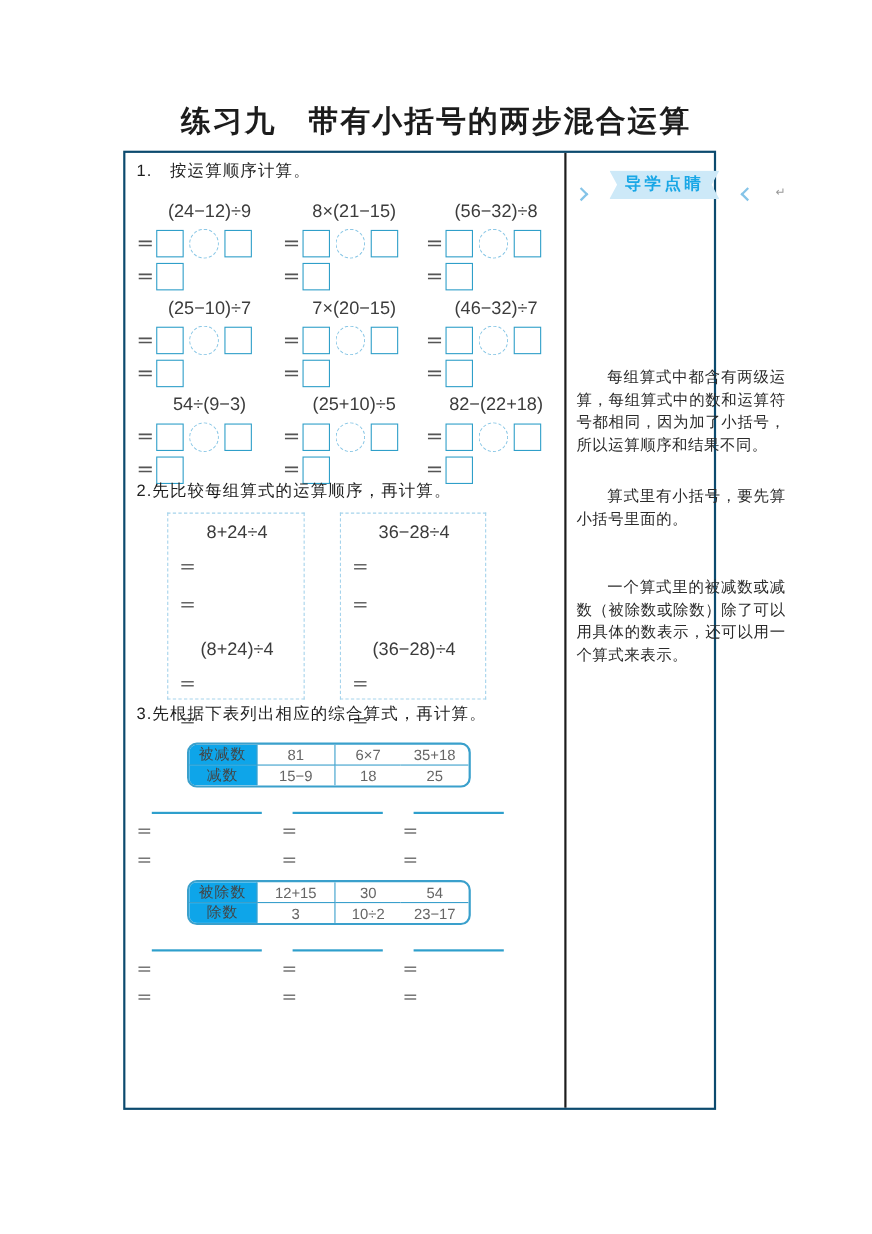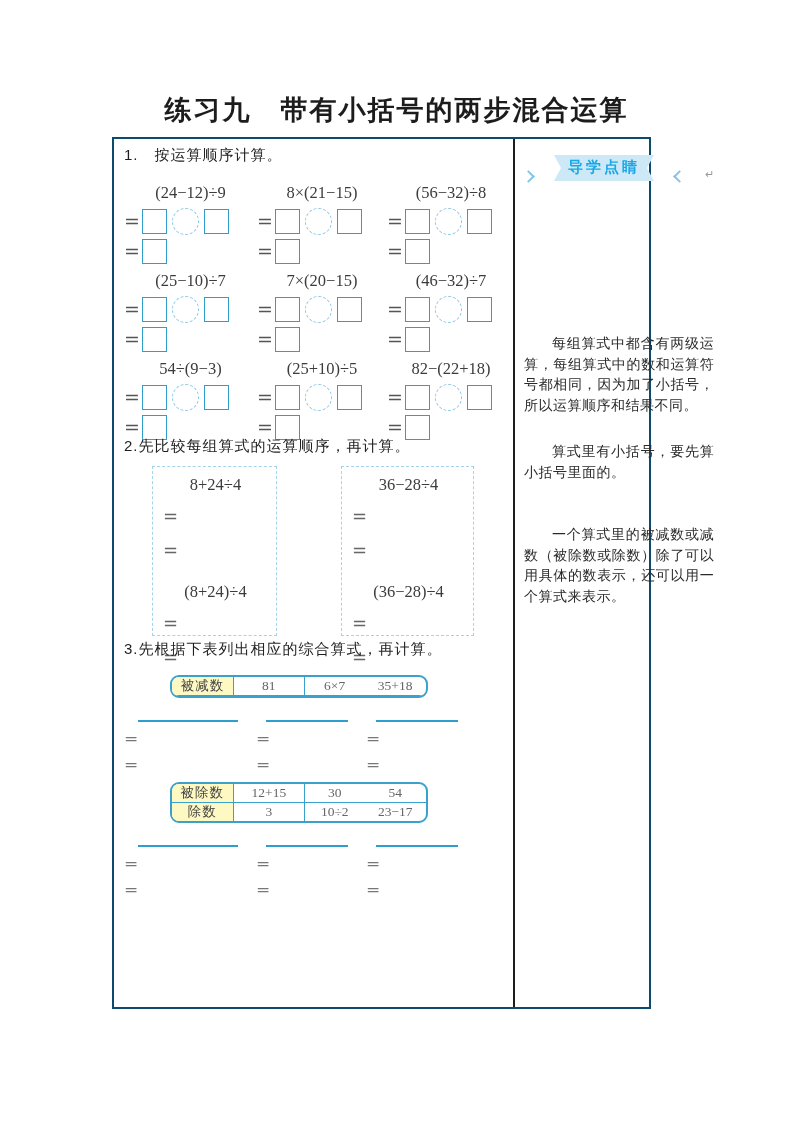--- a/index.html
+++ b/index.html
@@ -15,21 +15,21 @@
   }
   .worksheet-box {
     position:absolute; left:112px; top:137px; width:539px; height:872px;
     border:2px solid #0c4a6e; display:flex;
   }
   
   .main-col {
     width:401px; border-right:2px solid #1d1d1d; padding:7px 0 0 10px;
   }
   .sec-heading { font-size:15px; color:#1e1e1e; letter-spacing:1px; }
-  .mathfont { font-family:Liberation Serif, serif; }
+  .mathfont { font-family:Liberation Sans, sans-serif; }
 
   
   .probs-grid {
     display:grid; grid-template-columns:133px 130px 128px; margin-top:2px;
   }
   .prob { height:88px; padding-top:16px; }
   .prob-expr {
     font-size:16.5px; color:#3c3c3c; text-align:center; height:22px;
     white-space:nowrap;
   }
@@ -43,21 +43,21 @@
     width:25px; height:25px; border:1.6px solid #2f9fc9; background:#fff;
     flex:0 0 25px;
   }
   .circ {
     width:27px; height:27px; border:1.6px dashed #8cc8e6; border-radius:50%;
     margin:0 5px; flex:0 0 27px;
   }
 
   
   .sec2 { margin-top:6px; }
-  .compare-row { display:flex; margin:10px 0 0 28px; gap:64px; }
+  .compare-row { display:flex; margin:10px 0 0 28px; gap:32px; }
   .compare-box {
     width:125px; height:170px; border:1.5px dashed #a5d3ec; padding:8px 6px 0 8px;
   }
   .compare-box.wide { width:133px; }
   .cb-expr { text-align:center; font-size:16.5px; color:#3c3c3c; white-space:nowrap; }
   .cb-expr.second { margin-top:18px; }
   .cb-eq { font-size:18px; color:#666; margin:10px 0 0 2px; font-family:"DejaVu Serif",serif; line-height:1.35; }
 
   
   .sec3 { margin-top:4px; }
@@ -65,21 +65,21 @@
     margin:16px 0 0 46px; width:258px; border:2px solid #3aa0cc;
     border-radius:9px; border-collapse:separate; border-spacing:0; overflow:hidden;
     background:#fff;
   }
   .mini-table td {
     height:18px; text-align:center; vertical-align:middle;
     font-size:13.5px; color:#666; padding:0 2px; white-space:nowrap;
   }
   .mini-table tr:first-child td { border-bottom:1.2px solid #3aa0cc; }
   .mini-table td.hdr {
-    background:#fef9c3; color:#444; width:62px;
+    background:#0ea5e9; color:#444; width:62px;
     border-right:1.2px solid #3aa0cc; font-size:13.5px; letter-spacing:1px;
   }
   .mini-table td.c1 { width:72px; border-right:1.2px solid #3aa0cc; }
   .mini-table td.c2 { width:60px; }
   .mini-table td.c3 { width:62px; }
 
   .ans-row {
     display:grid; grid-template-columns:132px 110px 112px; margin-top:22px;
   }
   .ans-group { position:relative; height:58px; }
@@ -283,20 +283,26 @@
     <div class="sec3">
       <div class="sec-heading">3.先根据下表列出相应的综合算式，再计算。</div>
 
       <table class="mini-table">
         <tbody>
             <tr>
           <td class="hdr">被减数</td>
           <td class="c1 mathfont">81</td>
           <td class="c2 mathfont">6×7</td>
           <td class="c3 mathfont">35+18</td>
+        </tr>
+        <tr>
+          <td class="hdr">减数</td>
+          <td class="c1 mathfont">15−9</td>
+          <td class="c2 mathfont">18</td>
+          <td class="c3 mathfont">25</td>
         </tr>
       </tbody>
         </table>
 
       <div class="ans-row">
         <div class="ans-group">
           <div class="ans-line"></div>
           <div class="ans-eq">=</div>
           <div class="ans-eq">=</div>
         </div>

